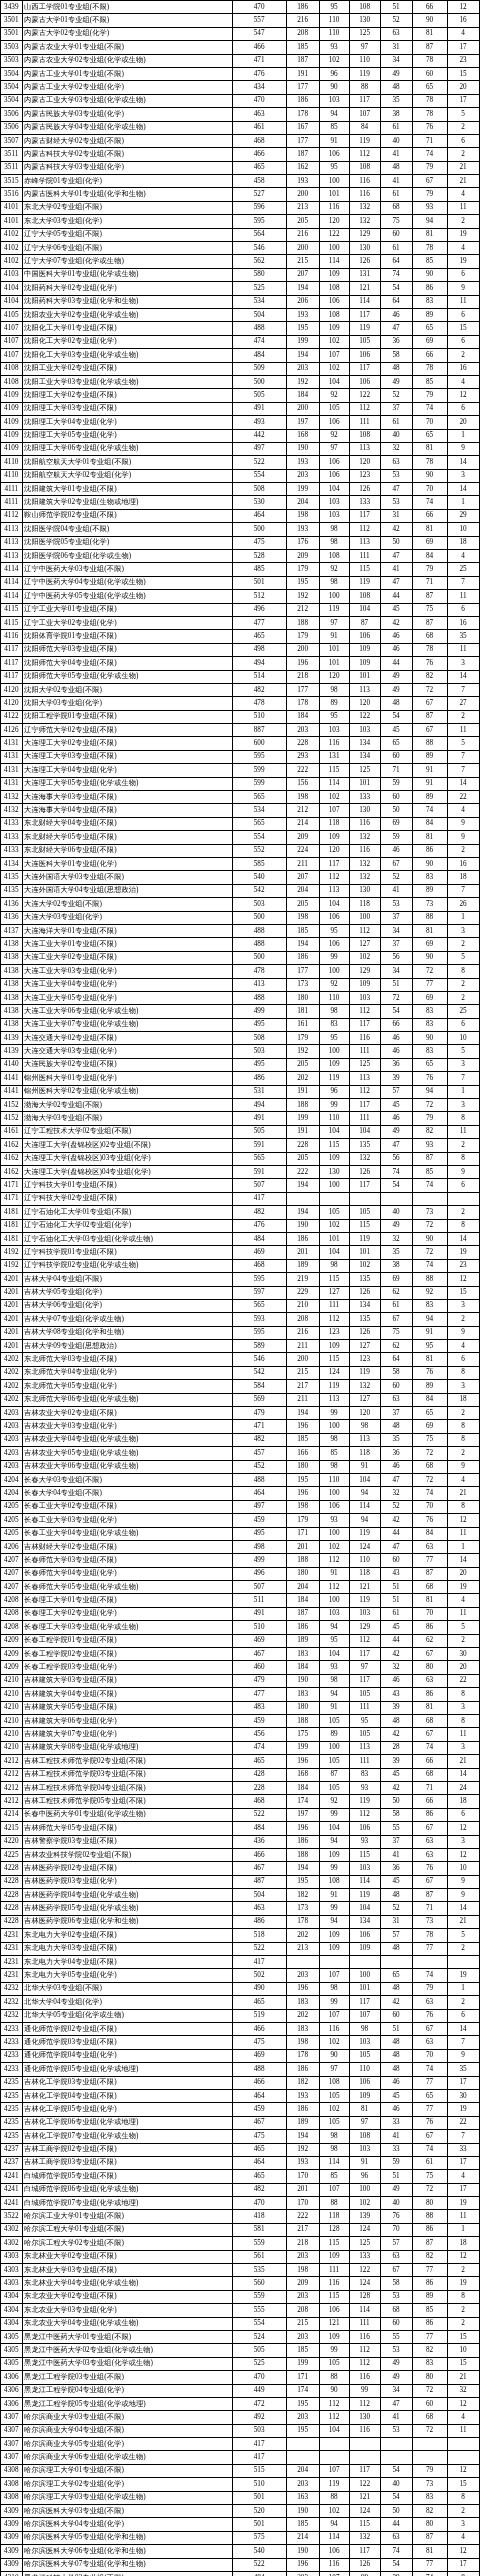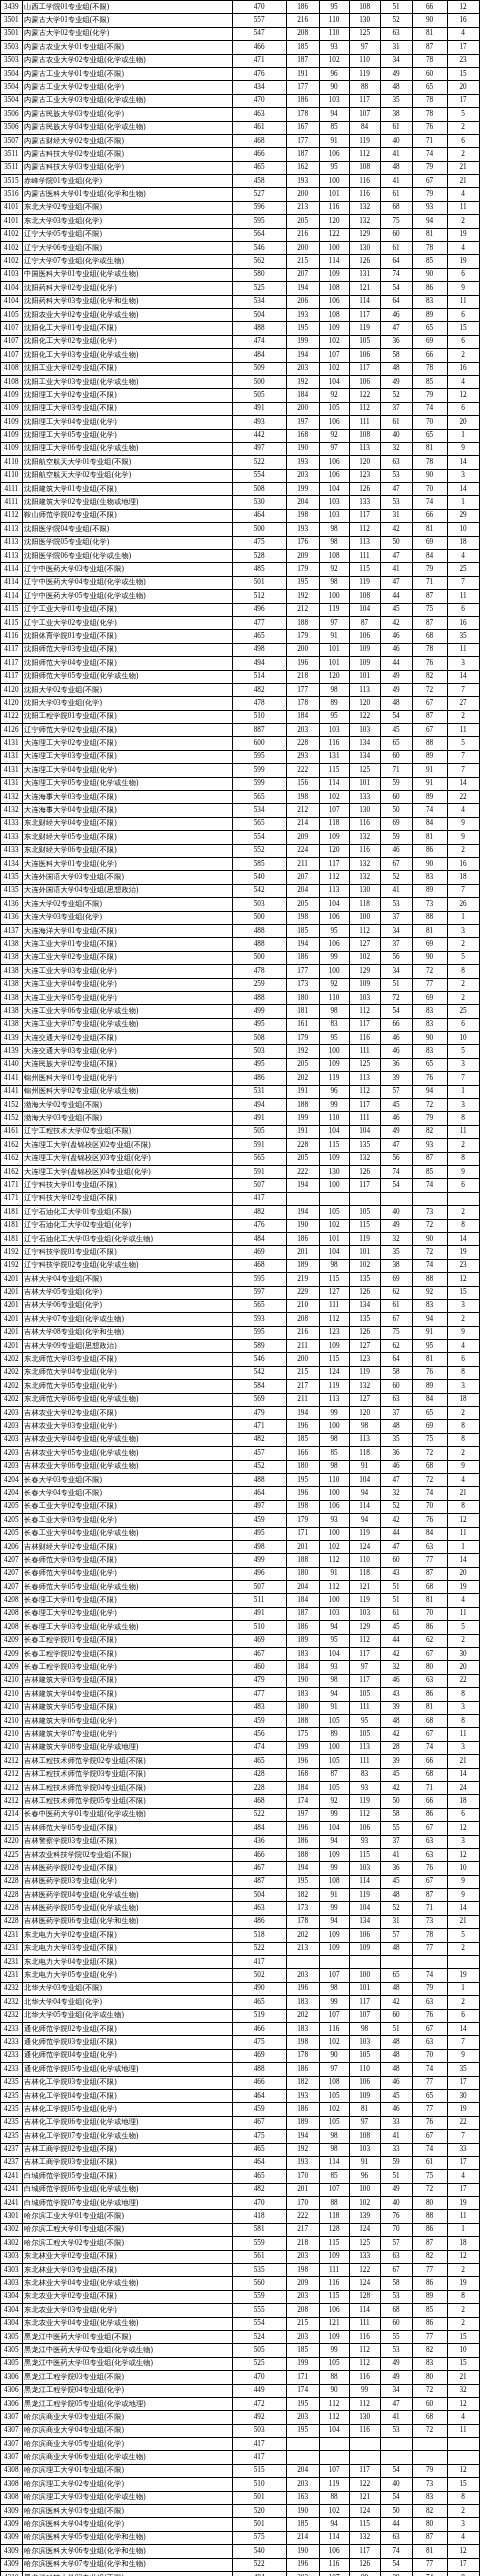--- a/index.html
+++ b/index.html
@@ -836,21 +836,21 @@
         <div class="cell c3">177</div>
         <div class="cell c4">100</div>
         <div class="cell c5">129</div>
         <div class="cell c6">34</div>
         <div class="cell c7">72</div>
         <div class="cell c8">8</div>
       </div>
       <div class="row">
         <div class="cell c0">4138</div>
         <div class="cell c1">大连工业大学04专业组(化学)</div>
-        <div class="cell c2">259</div>
+        <div class="cell c2">413</div>
         <div class="cell c3">173</div>
         <div class="cell c4">92</div>
         <div class="cell c5">109</div>
         <div class="cell c6">51</div>
         <div class="cell c7">77</div>
         <div class="cell c8">2</div>
       </div>
       <div class="row">
         <div class="cell c0">4138</div>
         <div class="cell c1">大连工业大学05专业组(化学)</div>
@@ -1846,21 +1846,21 @@
         <div class="cell c1">白城师范学院07专业组(化学或地理)</div>
         <div class="cell c2">470</div>
         <div class="cell c3">170</div>
         <div class="cell c4">88</div>
         <div class="cell c5">102</div>
         <div class="cell c6">40</div>
         <div class="cell c7">80</div>
         <div class="cell c8">19</div>
       </div>
       <div class="row">
-        <div class="cell c0">4301</div>
+        <div class="cell c0">3522</div>
         <div class="cell c1">哈尔滨工业大学01专业组(不限)</div>
         <div class="cell c2">418</div>
         <div class="cell c3">222</div>
         <div class="cell c4">118</div>
         <div class="cell c5">139</div>
         <div class="cell c6">76</div>
         <div class="cell c7">88</div>
         <div class="cell c8">11</div>
       </div>
       <div class="row">

